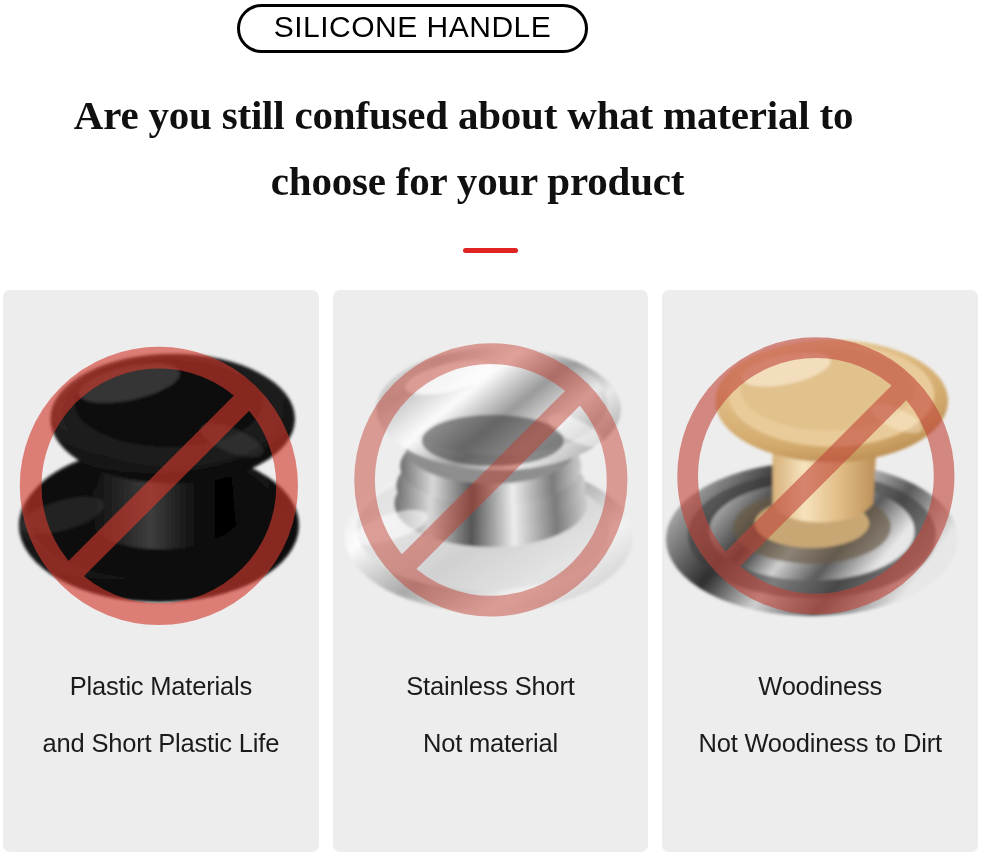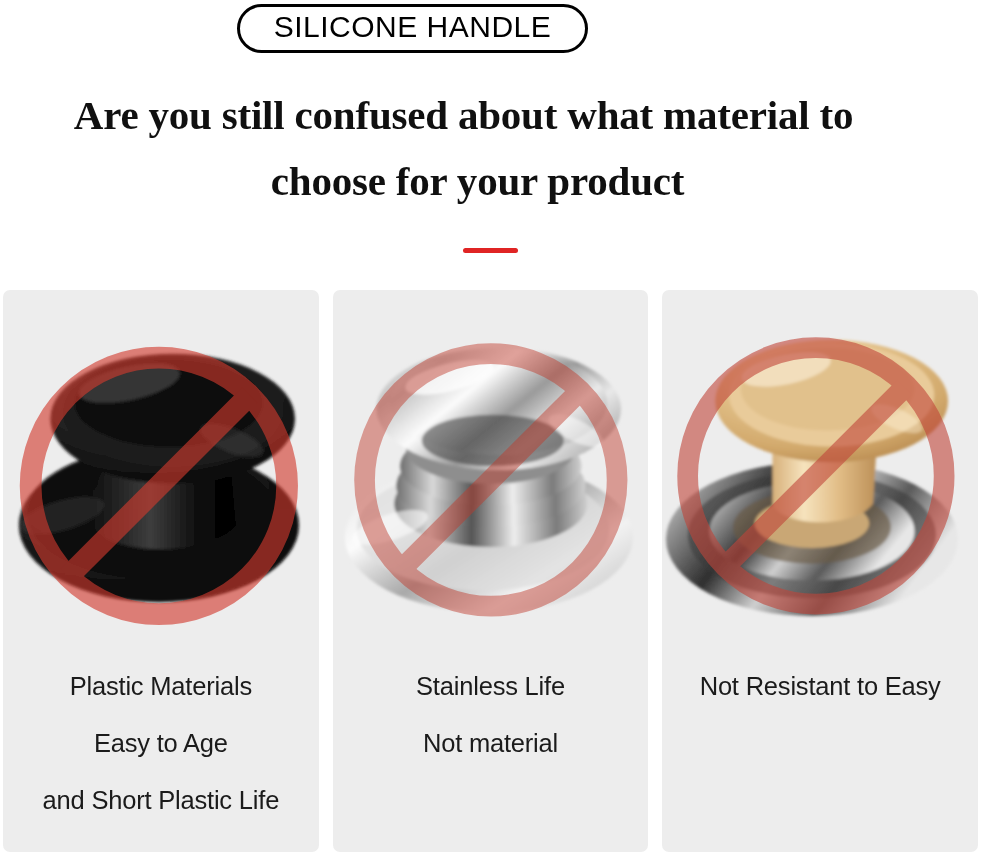--- a/index.html
+++ b/index.html
@@ -174,21 +174,20 @@
           </g>
 
           <g opacity="0.62">
             <circle cx="158" cy="196" r="130" fill="none" stroke="#d23a2e" stroke-width="22"></circle>
             <line x1="250" y1="104" x2="66" y2="288" stroke="#d23a2e" stroke-width="22" stroke-linecap="butt"></line>
           </g>
         </svg>
       </div>
       <div class="caption">
         <span class="line">Plastic Materials</span>
-        <span class="line">Easy to Age</span>
         <span class="line">and Short Plastic Life</span>
       </div>
     </div>
 
     <div class="panel">
       <div class="art">
         <svg viewBox="0 0 320 368" preserveAspectRatio="xMidYMid meet">
           <defs>
             <linearGradient id="s1top" x1="0%" y1="0%" x2="100%" y2="60%">
               <stop offset="0%" stop-color="#f6f6f6"></stop>
@@ -238,21 +237,21 @@
             <ellipse cx="58" cy="238" rx="40" ry="13" fill="#ffffff" opacity="0.55" transform="rotate(-18 58 238)"></ellipse>
           </g>
 
           <g opacity="0.46">
             <circle cx="160" cy="190" r="128" fill="none" stroke="#c0392b" stroke-width="21"></circle>
             <line x1="250" y1="100" x2="70" y2="280" stroke="#c0392b" stroke-width="21" stroke-linecap="butt"></line>
           </g>
         </svg>
       </div>
       <div class="caption">
-        <span class="line">Stainless Life</span>
+        <span class="line">Stainless Short</span>
         <span class="line">Not material</span>
       </div>
     </div>
 
     <div class="panel">
       <div class="art">
         <svg viewBox="0 0 320 368" preserveAspectRatio="xMidYMid meet">
           <defs>
             <radialGradient id="w1top" cx="38%" cy="26%" r="80%">
               <stop offset="0%" stop-color="#f3dcb4"></stop>
@@ -297,18 +296,19 @@
             <ellipse cx="238" cy="128" rx="28" ry="10" fill="#fff3da" opacity="0.4" transform="rotate(24 238 128)"></ellipse>
           </g>
 
           <g opacity="0.60">
             <circle cx="156" cy="186" r="130" fill="none" stroke="#c0453a" stroke-width="21"></circle>
             <line x1="246" y1="96" x2="66" y2="276" stroke="#c0453a" stroke-width="21" stroke-linecap="butt"></line>
           </g>
         </svg>
       </div>
       <div class="caption">
-        <span class="line">Not Resistant to Easy</span>
+        <span class="line">Woodiness</span>
+        <span class="line">Not Woodiness to Dirt</span>
       </div>
     </div>
 
   </div>
 </div>
 
 </body></html>

